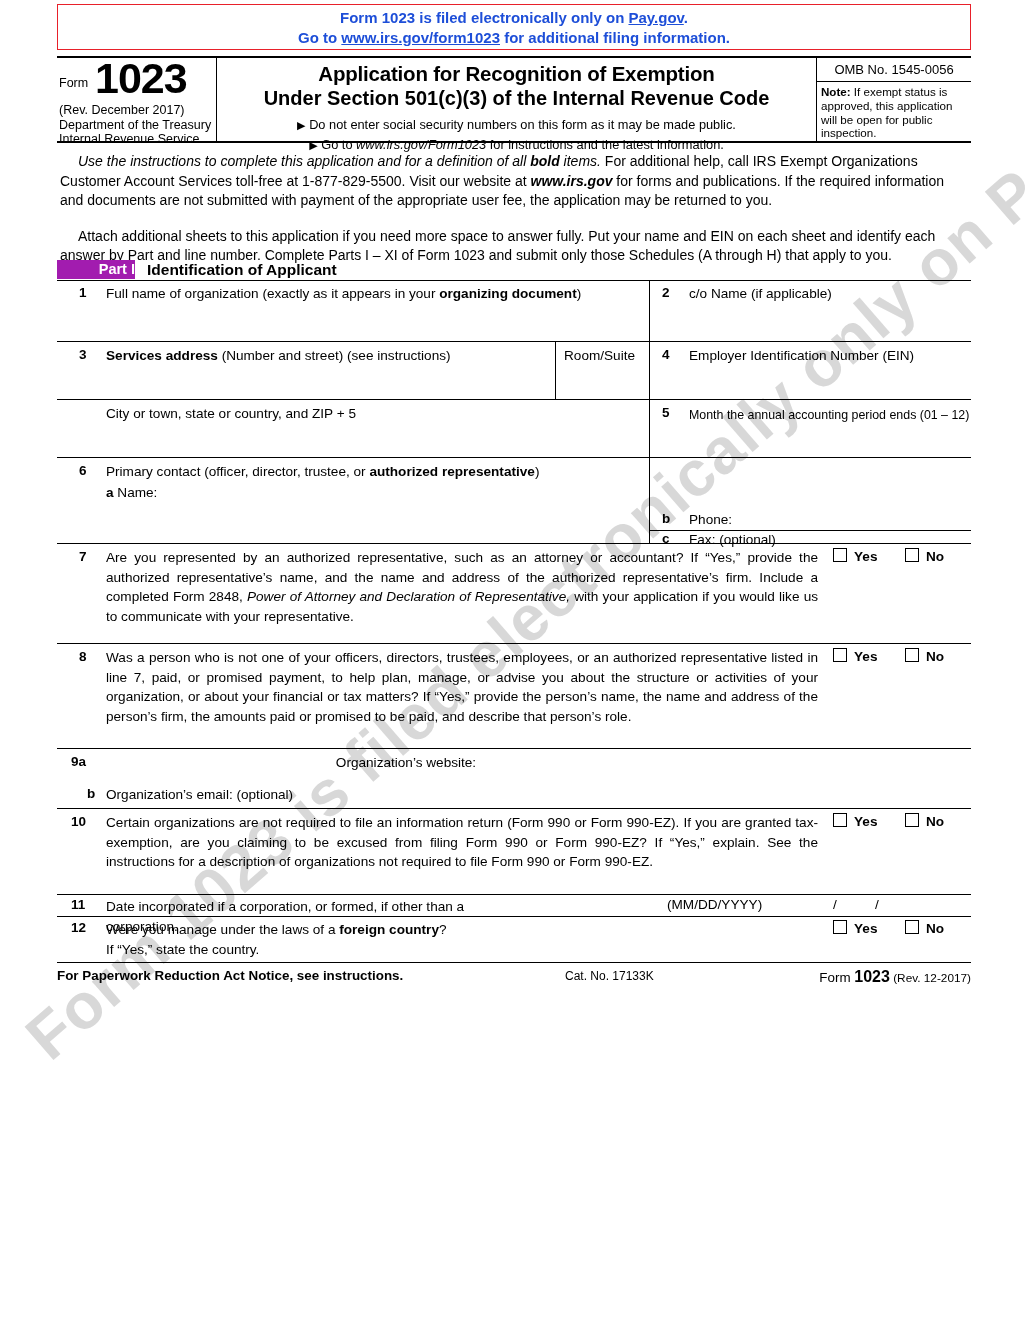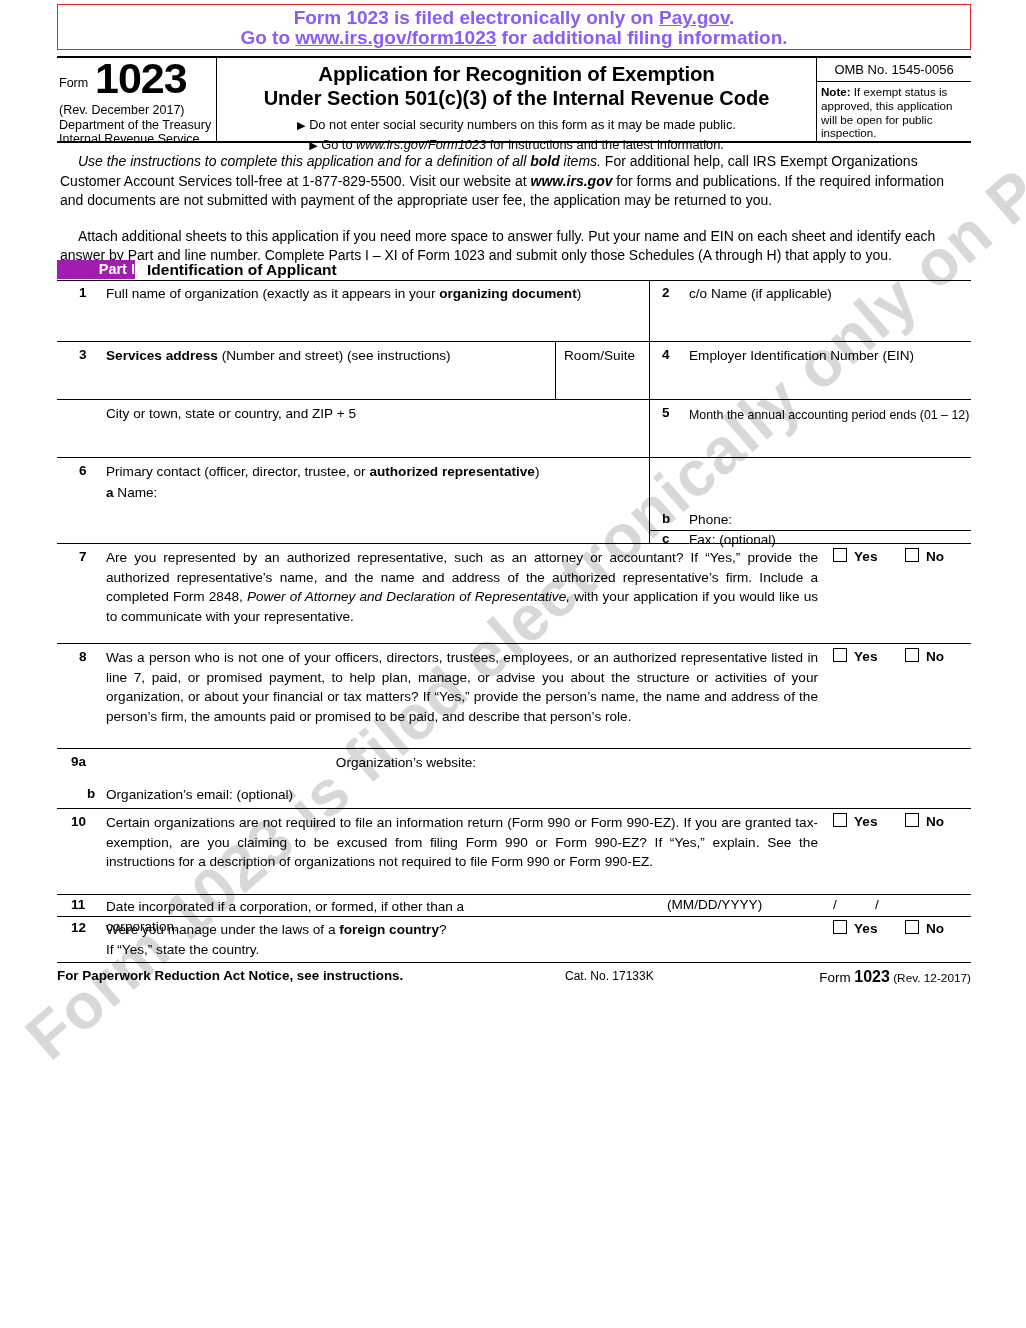--- a/index.html
+++ b/index.html
@@ -62,23 +62,23 @@
   
   .red-notice {
     position: absolute;
     left: 57px;
     top: 4px;
     width: 914px;
     height: 46px;
     border: 1.5px solid #e8202a;
     box-sizing: border-box;
     text-align: center;
-    color: #8b5cf6;
-    font-weight: bold;
-    font-size: 19px;
+    color: #1d4ed8;
+    font-weight: bold;
+    font-size: 15px;
     line-height: 20px;
     padding-top: 3px;
   }
   .red-notice u { text-decoration: underline; }
 
   
   .masthead {
     position: absolute;
     left: 57px;
     top: 56px;

